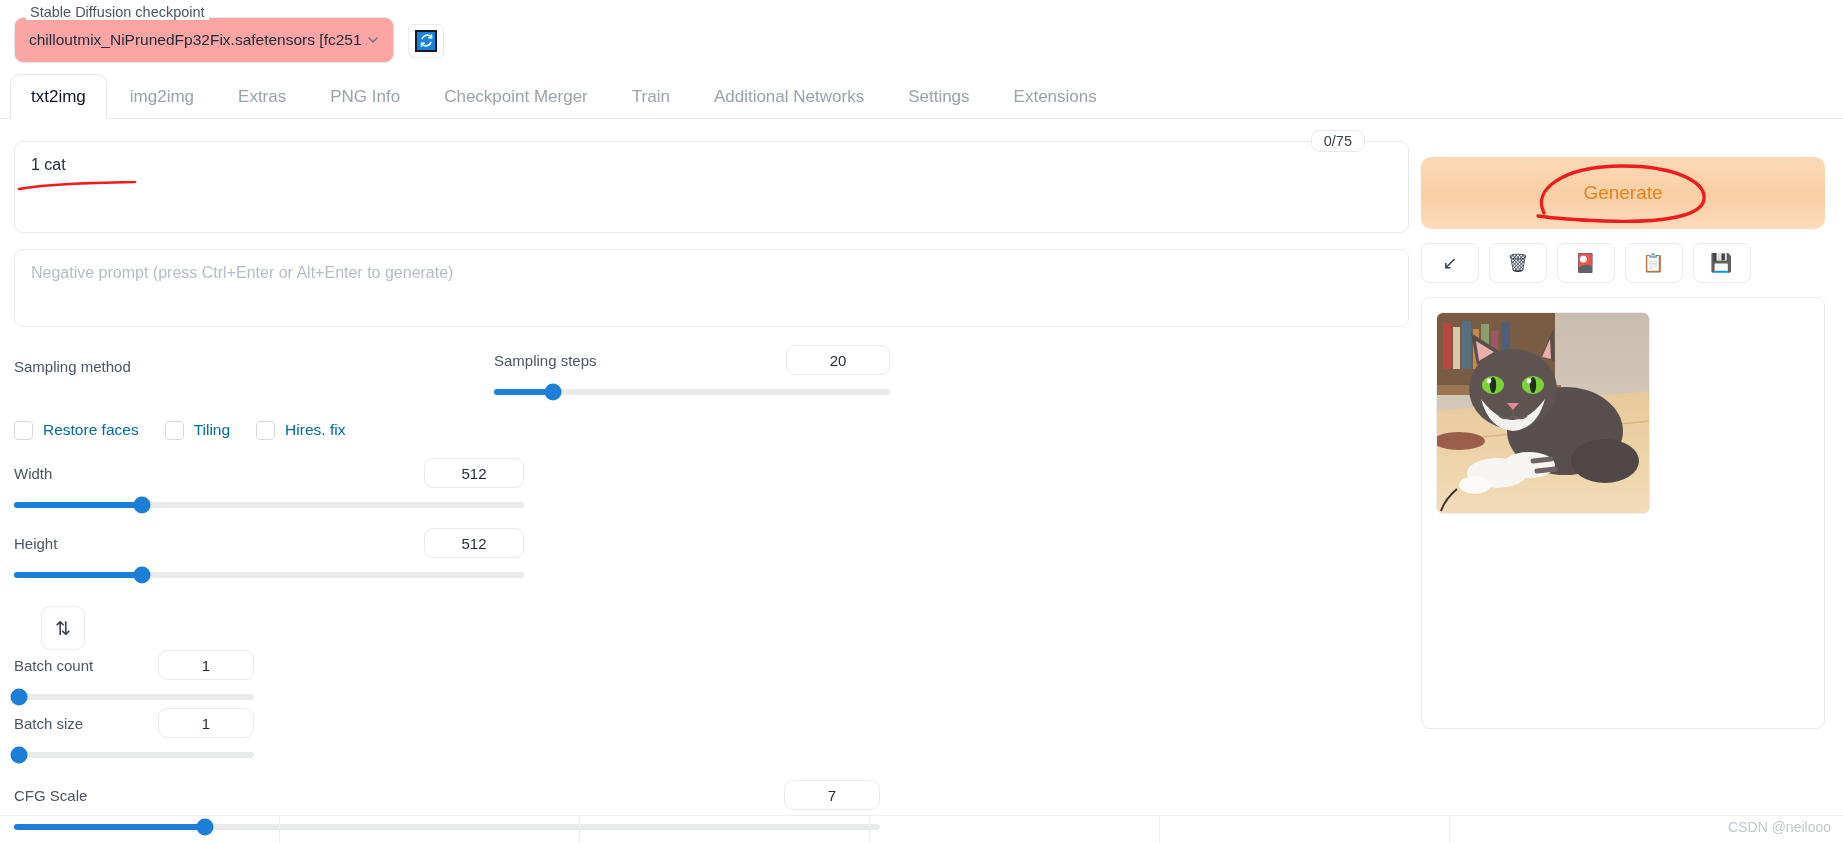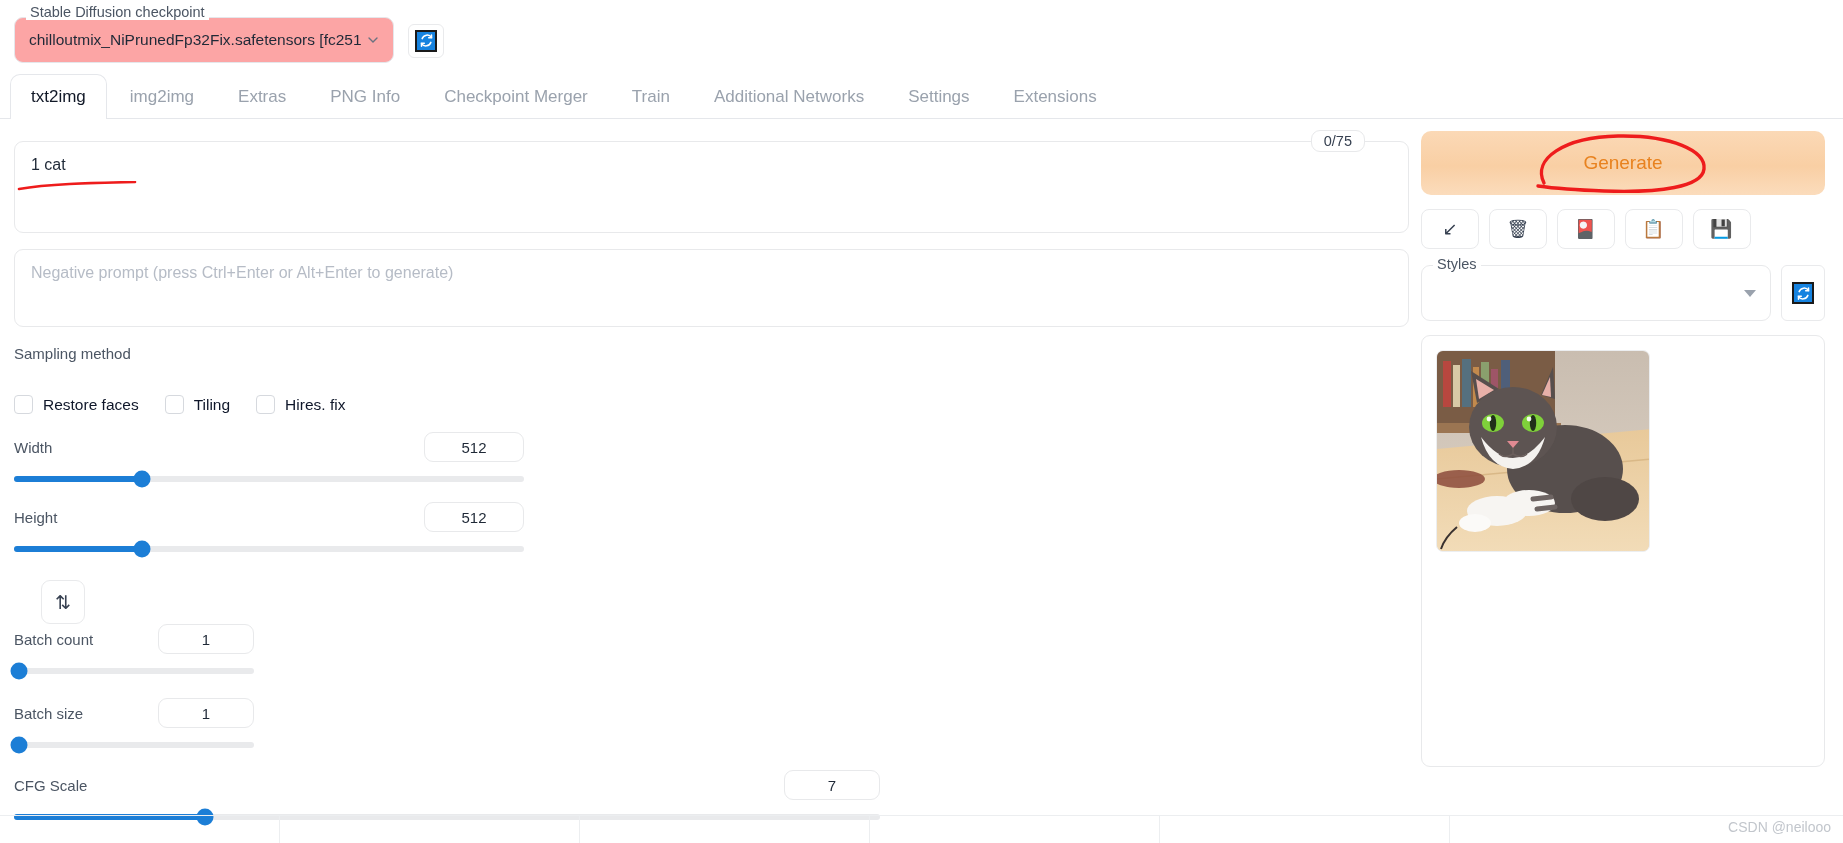--- a/index.html
+++ b/index.html
@@ -107,21 +107,21 @@
     height: 6px; border-radius: 4px; background: #e9eaec; position: relative;
     margin-top: 14px;
   }
   .track .fill { position: absolute; left: 0; top: 0; bottom: 0; border-radius: 4px; background: #1c7ed6; }
   .track .knob {
     position: absolute; top: 50%; transform: translate(-50%, -50%);
     width: 17px; height: 17px; border-radius: 50%; background: #1c7ed6;
   }
 
   .checks { display: flex; align-items: center; gap: 26px; margin-top: 26px; }
-  .chk { display: flex; align-items: center; gap: 10px; font-size: 15.5px; color: #0f172a; }
+  .chk { display: flex; gap: 10px; font-size: 15.5px; color: #0369a1; }
   .chkbox { width: 19px; height: 19px; border: 1px solid #d6d9de; border-radius: 4px; background:#fff; }
 
   .icon-btn {
     width: 44px; height: 44px; border: 1px solid #e9eaec; border-radius: 9px;
     background: #fff; display: flex; align-items: center; justify-content: center;
     font-size: 19px;
   }
 
   .seed-wrap { position: relative; width: 690px; }
   .seed-legend {
@@ -129,24 +129,24 @@
     font-size: 14.5px; color: #4b5563; z-index: 3;
   }
   .seed-box {
     margin-top: 6px; border: 1px solid #e8e9eb; border-radius: 9px;
     height: 50px; display: flex; align-items: center; padding: 0 16px;
     font-size: 16px; color: #1f2937; background:#fff;
   }
 
   
   .generate-btn {
-    height: 64px; border-radius: 10px;
+    height: 72px; border-radius: 10px;
     background: linear-gradient(180deg,#fbd9b6 0%, #f9cfa4 55%, #fbdcbc 100%);
     display: flex; align-items: center; justify-content: center;
-    font-size: 19px; color: #e8821f; position: relative; margin-top: 2px;
+    font-size: 19px; color: #e8821f; position: relative; margin-top: 28px;
   }
   .red-ellipse { position: absolute; left: 50%; top: 50%; transform: translate(-50%,-50%); pointer-events:none; }
 
   .tool-row { display: flex; gap: 10px; margin-top: 14px; }
   .tool-btn {
     width: 58px; height: 40px; border: 1px solid #e9eaec; border-radius: 8px;
     background: #fff; display: flex; align-items: center; justify-content: center;
     font-size: 18px;
   }
 
@@ -238,20 +238,30 @@
       <span>Negative prompt (press Ctrl+Enter or Alt+Enter to generate)</span>
     </div>
 
     <div class="settings">
 
       <div class="row">
         <div class="sel-wrap">
           <span class="lbl">Sampling method</span>
         </div>
 
+        <div class="slider-block" style="margin-left:58px;">
+          <div class="slider-head">
+            <span class="lbl" style="margin-bottom:0;">Sampling steps</span>
+            <div class="num-box">20</div>
+          </div>
+          <div class="track">
+            <div class="fill" style="width:15%"></div>
+            <div class="knob" style="left:15%"></div>
+          </div>
+        </div>
       </div>
 
       <div class="checks">
         <div class="chk">
           <span class="chkbox"></span>
           <span>Restore faces</span>
         </div>
         <div class="chk">
           <span class="chkbox"></span>
           <span>Tiling</span>
@@ -293,21 +303,21 @@
         <div style="width:240px;">
           <div class="slider-head">
             <span class="lbl" style="margin-bottom:0;">Batch count</span>
             <div class="num-box" style="width:96px;">1</div>
           </div>
           <div class="track">
             <div class="fill" style="width:0%"></div>
             <div class="knob" style="left:2%"></div>
           </div>
 
-          <div class="slider-head" style="margin-top:24px;justify-content:space-between;">
+          <div class="slider-head" style="margin-top:8px;justify-content:space-between;">
             <span class="lbl" style="margin-bottom:0;">Batch size</span>
             <div class="num-box" style="width:96px;">1</div>
           </div>
           <div class="track">
             <div class="fill" style="width:0%"></div>
             <div class="knob" style="left:2%"></div>
           </div>
         </div>
       </div>
 
@@ -345,36 +355,20 @@
         <span>🎴</span>
       </div>
       <div class="tool-btn">
         <span>📋</span>
       </div>
       <div class="tool-btn">
         <span>💾</span>
       </div>
     </div>
 
-    <div class="styles-wrap">
-      <span class="styles-legend">Styles</span>
-      <div class="styles-box">
-        <span class="caret-down"></span>
-      </div>
-      <div class="refresh-btn" style="margin-top:0; height:56px; width:44px;">
-        <div class="refresh-glyph">
-          <svg width="15" height="15" viewBox="0 0 24 24" fill="none" stroke="#ffffff" stroke-width="2.4" stroke-linecap="round">
-            <path d="M20 7 A8.5 8.5 0 0 0 5 9"></path>
-              <path d="M4 17 A8.5 8.5 0 0 0 19 15"></path>
-            <path d="M20 3 L20 7.5 L15.5 7.5"></path>
-              <path d="M4 21 L4 16.5 L8.5 16.5"></path>
-          </svg>
-        </div>
-      </div>
-    </div>
 
     <div class="gallery">
       <div class="result-img">
         <svg viewBox="0 0 214 202" width="214" height="202">
           <defs>
             <linearGradient id="wall" x1="0" y1="0" x2="0" y2="1">
               <stop offset="0" stop-color="#c9bdb0"></stop>
                 <stop offset="1" stop-color="#ded3c6"></stop>
             </linearGradient>
             <linearGradient id="floor" x1="0" y1="0" x2="0" y2="1">

